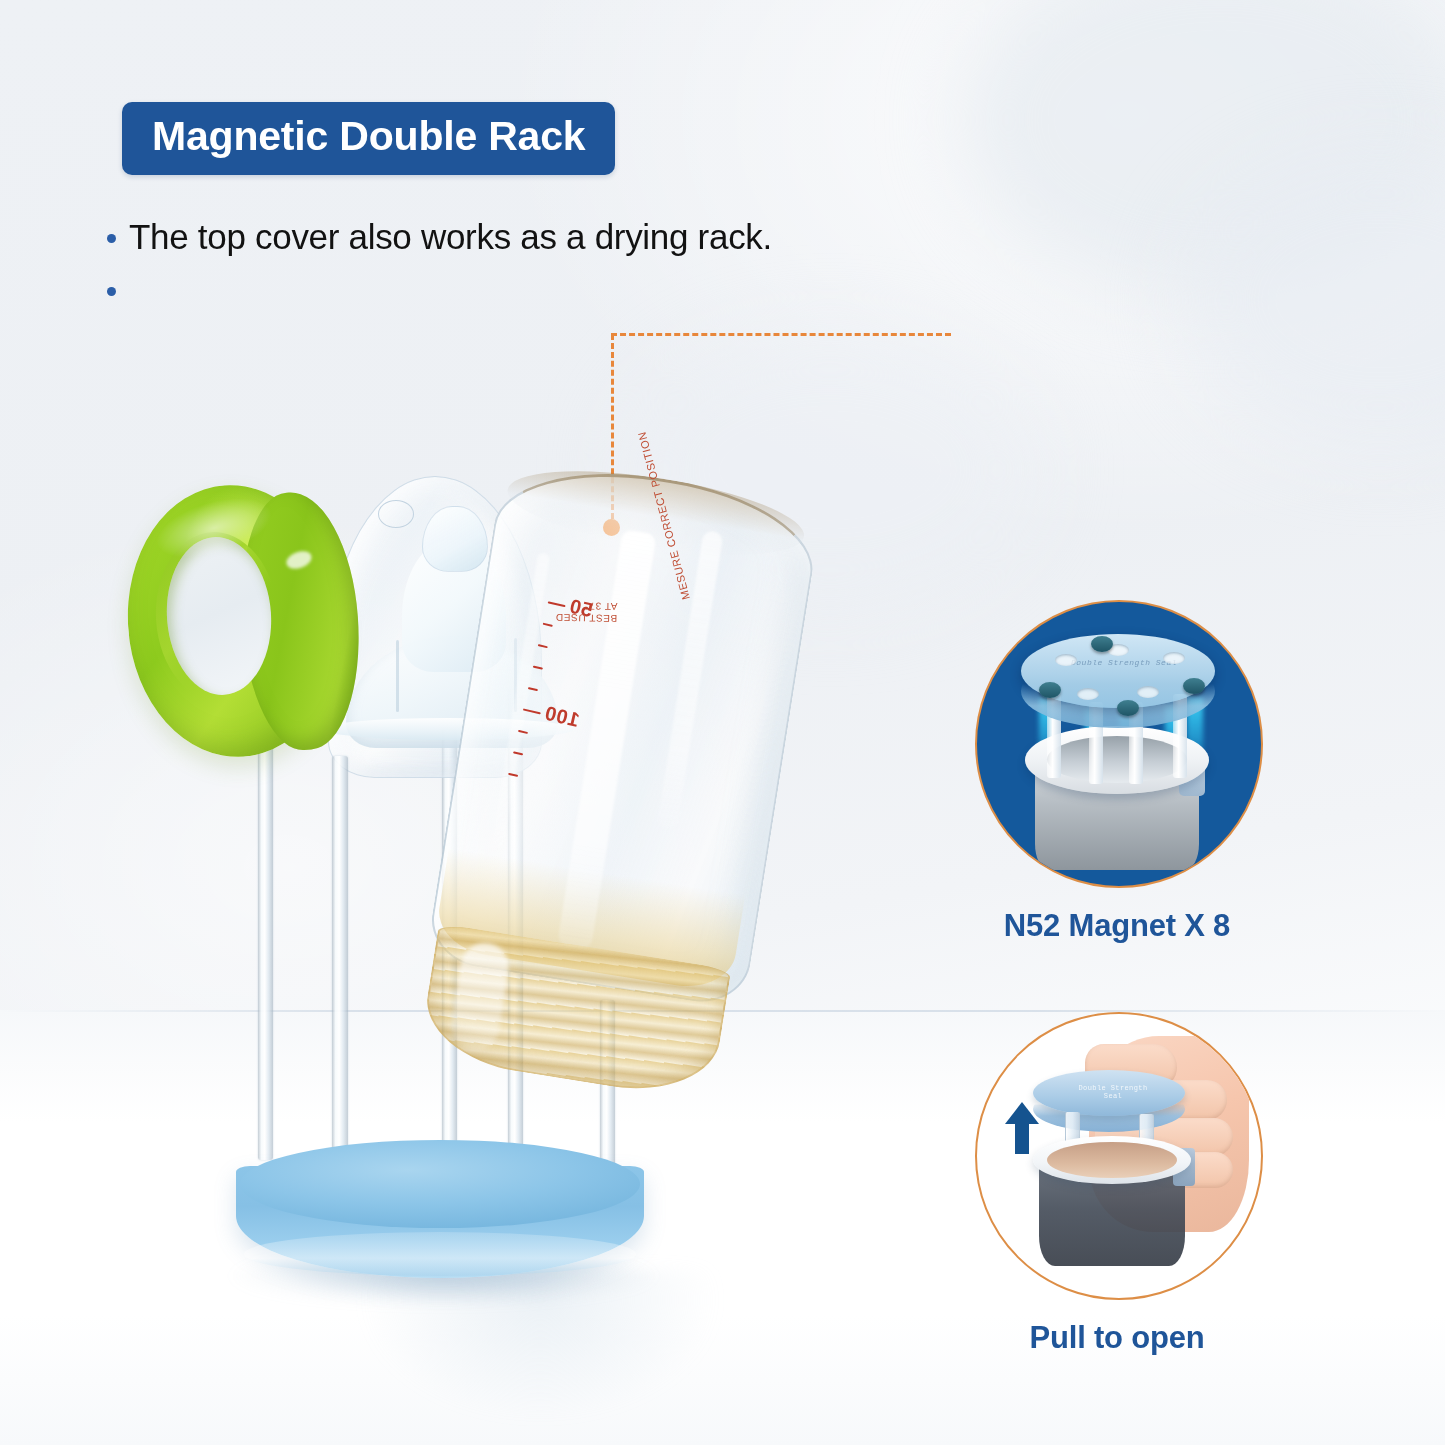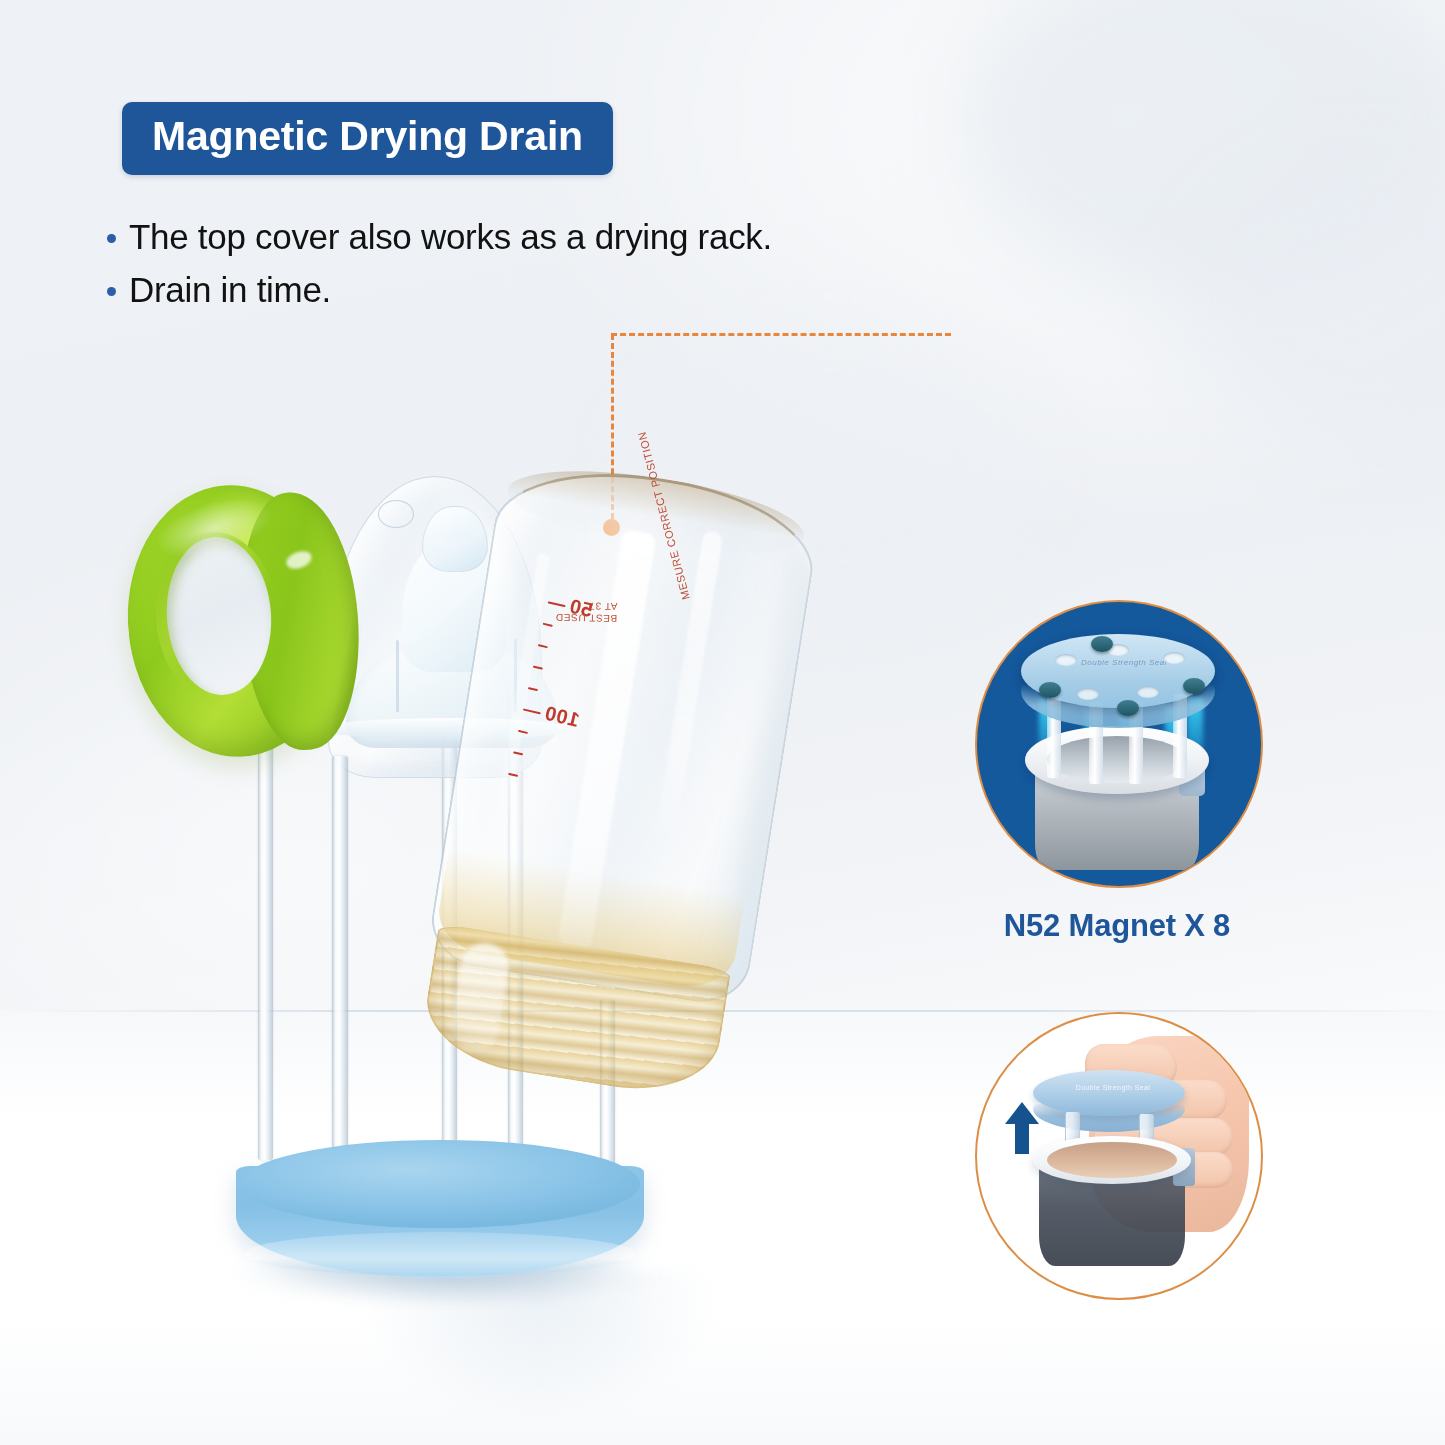--- a/index.html
+++ b/index.html
@@ -115,20 +115,21 @@
   
   .callout { position: absolute; }
   .callout .circle {
     position: relative;
     width: 284px;
     height: 284px;
     border-radius: 50%;
     border: 2px solid #dd8e46;
     overflow: hidden;
     background: #ffffff;
+    font-family: Liberation Mono, monospace;
   }
   .callout .circle.dark { background: #14599c; }
   .callout .cap {
     text-align: center;
     width: 284px;
     margin-top: 20px;
     font-size: 31px;
     font-weight: bold;
     letter-spacing: -0.2px;
   }
@@ -644,31 +645,30 @@
 
   <div class="marble" style="left:960px;top:-60px;width:520px;height:360px;background:rgba(228,233,239,0.7);"></div>
   <div class="marble" style="left:1180px;top:150px;width:400px;height:300px;background:rgba(232,237,242,0.65);"></div>
   <div class="marble" style="left:620px;top:330px;width:420px;height:280px;background:rgba(236,240,245,0.6);"></div>
 
   <div class="counter"></div>
   <div class="counter-edge"></div>
   <div class="reflection"></div>
 
   <div class="banner" style="background:#1f5599;">
-    <span>Magnetic Drying Drain</span>
+    <span>Magnetic Double Rack</span>
   </div>
 
   <div class="bullets">
     <div class="bullet-row">
       <div class="bullet-dot"></div>
       <div class="bullet-text">The top cover also works as a drying rack.</div>
     </div>
     <div class="bullet-row">
       <div class="bullet-dot"></div>
-      <div class="bullet-text">Drain in time.</div>
     </div>
   </div>
 
   <div class="leader-h"></div>
   <div class="leader-v"></div>
   <div class="leader-dot"></div>
 
   <div class="product">
 
     <div class="rod" style="left:148px;top:300px;width:15px;height:420px;"></div>
@@ -794,15 +794,16 @@
         <div class="pull-cup-rim">
           <div class="pull-cup-inner"></div>
         </div>
 
         <div class="pull-arrow">
           <div class="head"></div>
           <div class="shaft"></div>
         </div>
       </div>
     </div>
+    <div class="cap" style="color:#1f5599;">Pull to open</div>
   </div>
 
 </div>
 
 </body></html>

